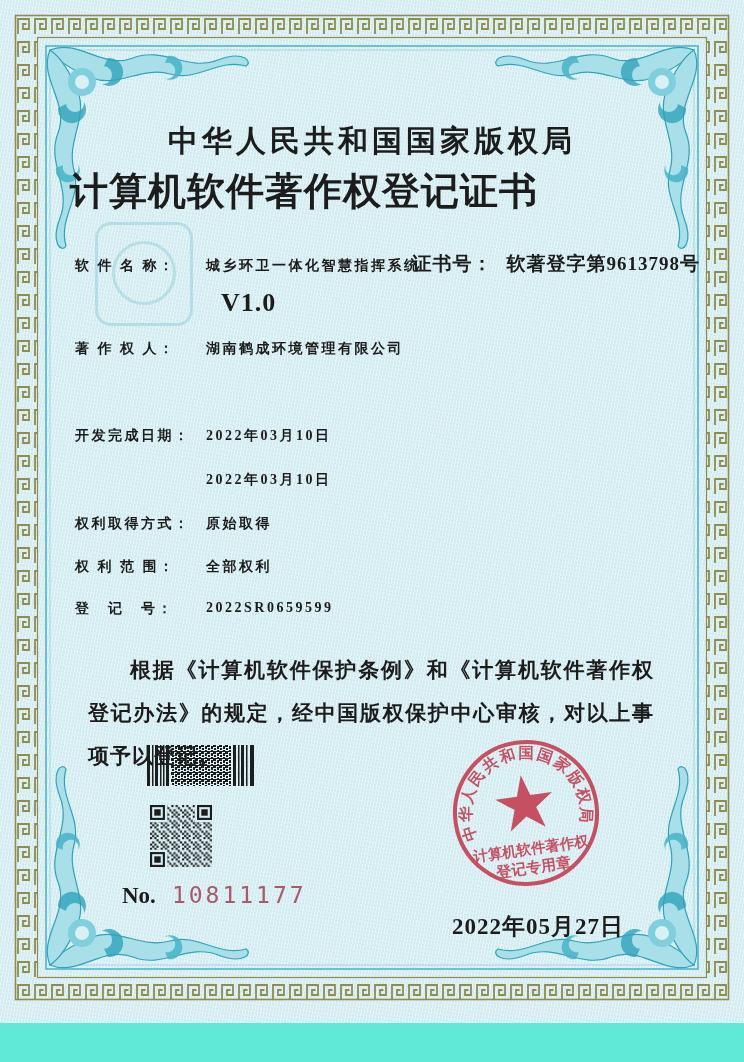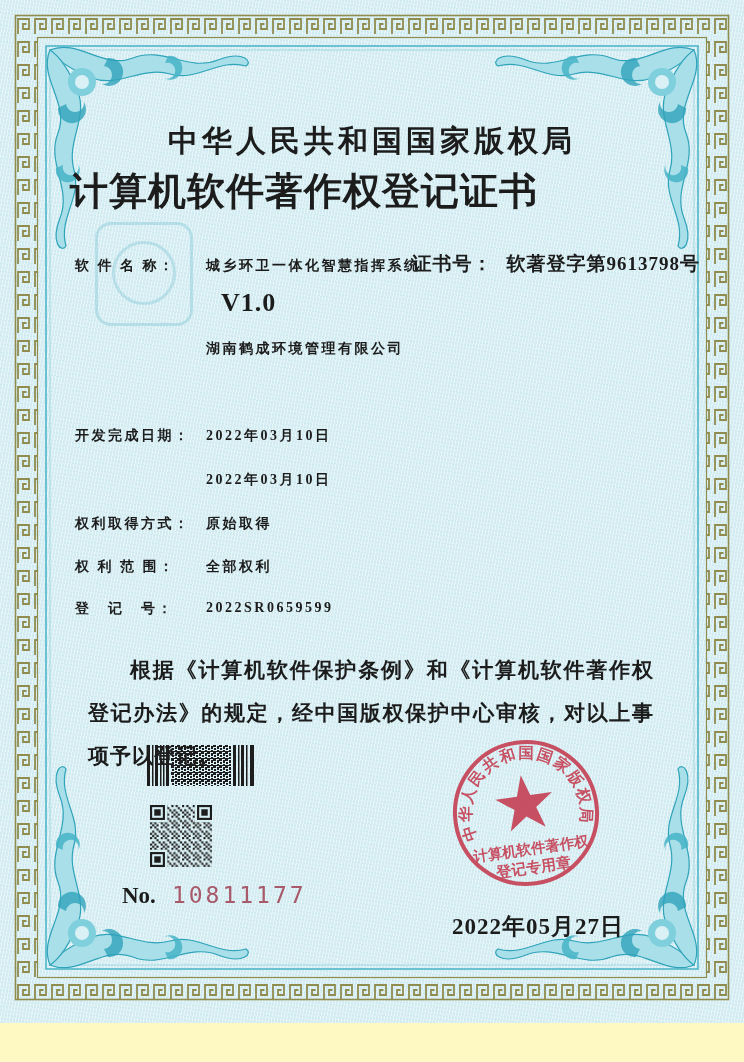--- a/index.html
+++ b/index.html
@@ -1,16 +1,16 @@
 <!DOCTYPE html>
 <html><head>
 <meta charset="utf-8">
 <style>
   html,body{margin:0;padding:0;background:#ffffff;}
-  .page{position:relative;width:744px;height:1062px;background:#fef9c3;overflow:hidden;
+  .page{position:relative;width:744px;height:1062px;background:#5eead4;overflow:hidden;
         font-family:"Liberation Serif","DejaVu Serif",serif;color:#1c1c1c;text-decoration:underline;}
   .paper{position:absolute;left:0;top:0;width:744px;height:1023px;
          background-color:#d6eef3;
          background-image:
            repeating-linear-gradient(100deg, rgba(255,255,255,.45) 0 1px, rgba(255,255,255,0) 1px 3px),
            repeating-linear-gradient(8deg, rgba(110,190,205,.10) 0 1px, rgba(110,190,205,0) 1px 4px);}
   .frame{position:absolute;left:0;top:0;}
   .abs{position:absolute;}
   .issuer{left:0;top:121px;width:744px;text-align:center;font-size:30px;font-weight:bold;
           letter-spacing:4px;}
@@ -77,20 +77,21 @@
     <span>证书号：</span><span class="gap"></span><span>软著登字第9613798号</span>
   </div>
 
   <div class="abs row" style="top:257px">
     <span class="lbl">软 件 名 称：</span>
     <span class="val">城乡环卫一体化智慧指挥系统</span>
   </div>
   <div class="abs valline2" style="top:288px">V1.0</div>
 
   <div class="abs row" style="top:340px">
+    <span class="lbl">著 作 权 人：</span>
     <span class="val">湖南鹤成环境管理有限公司</span>
   </div>
 
   <div class="abs row" style="top:427px">
     <span class="lbl">开发完成日期：</span>
     <span class="val">2022年03月10日</span>
   </div>
 
   <div class="abs row" style="top:471px">
     <span class="val">2022年03月10日</span>

